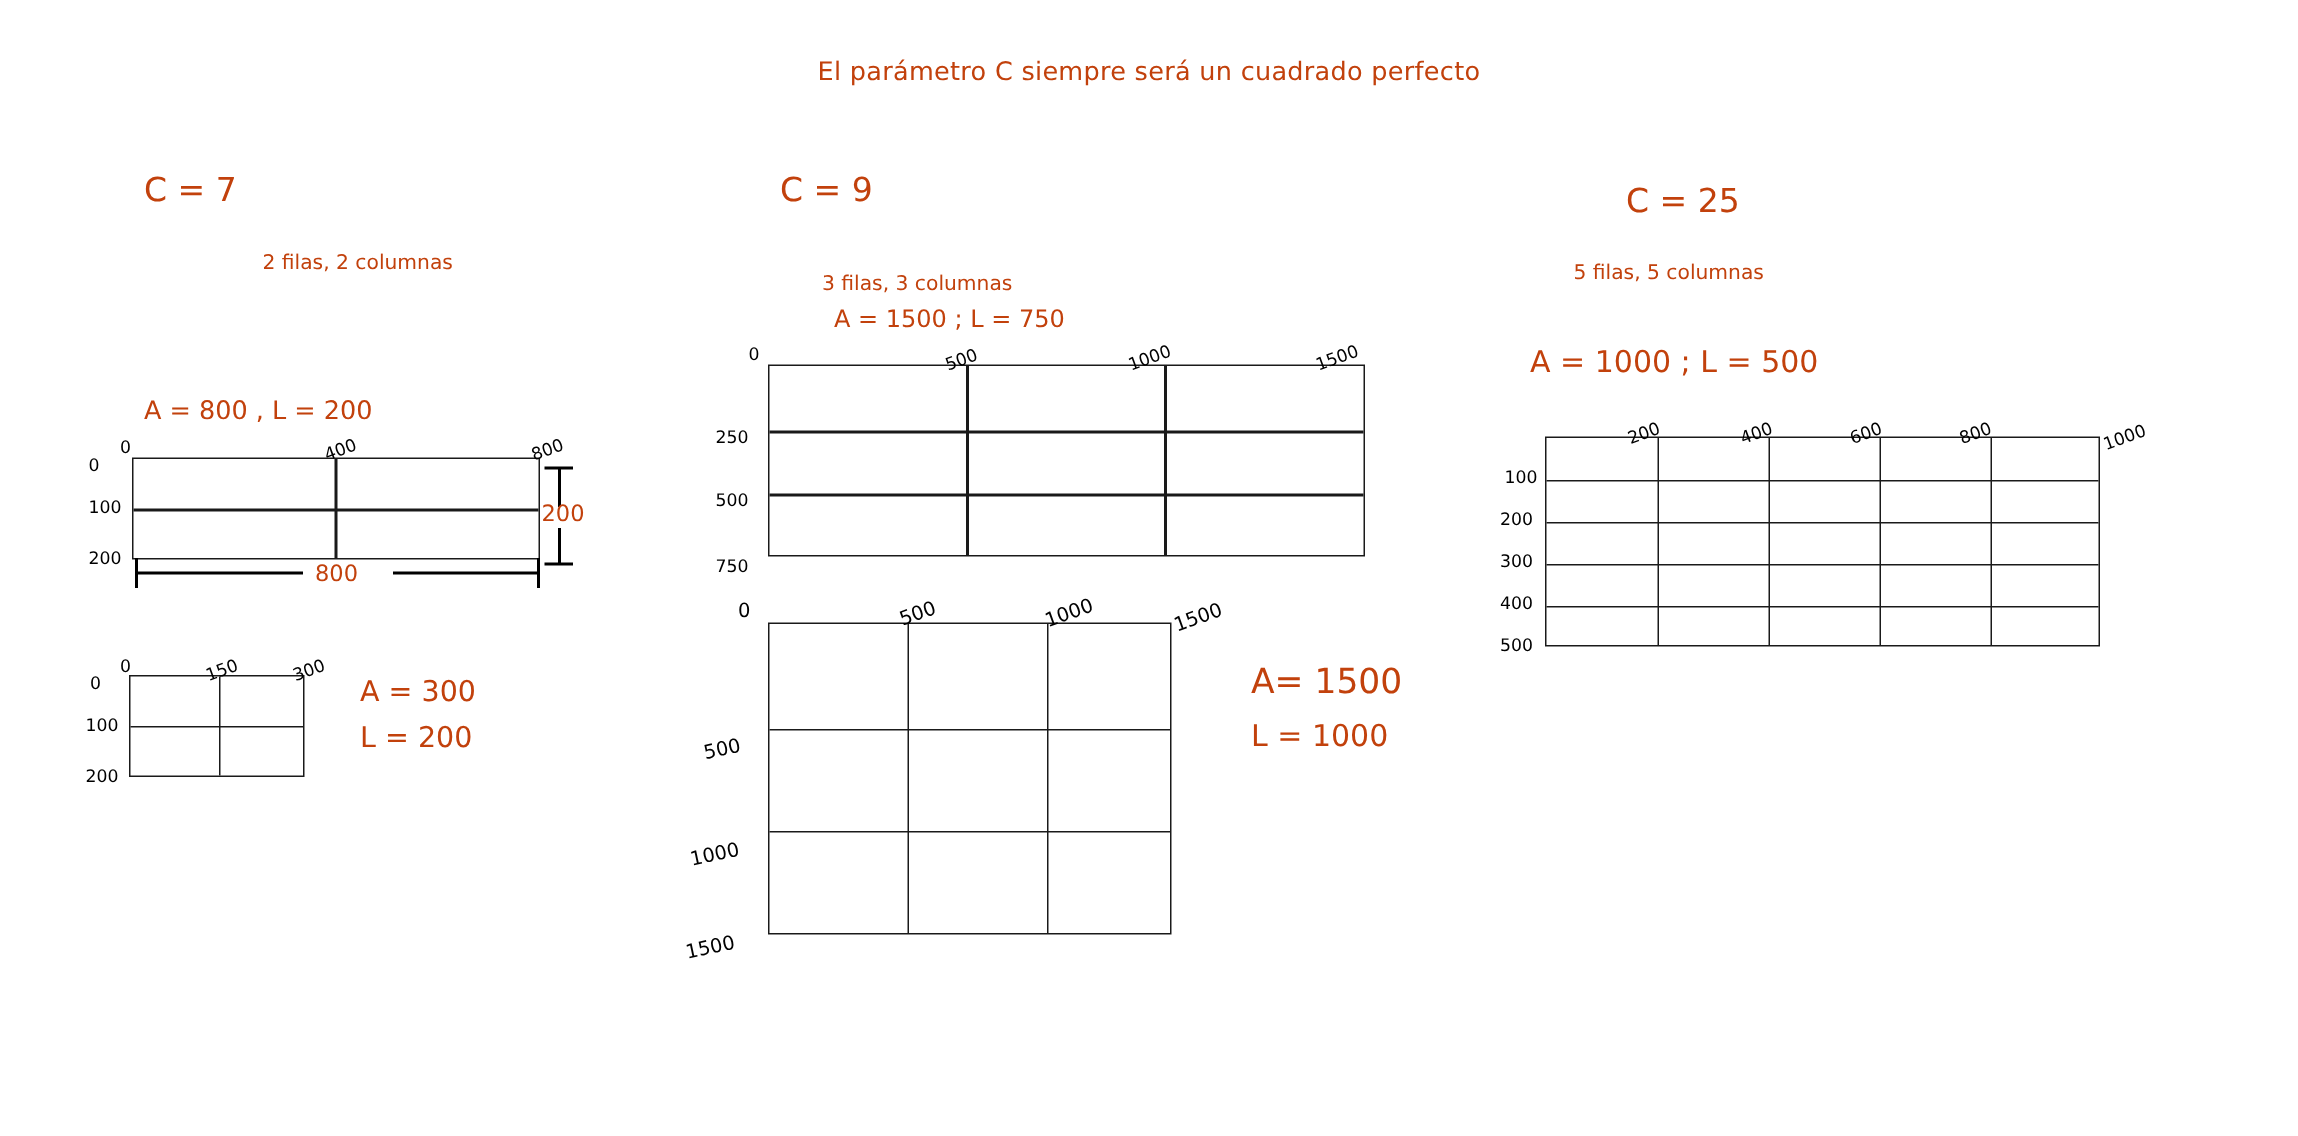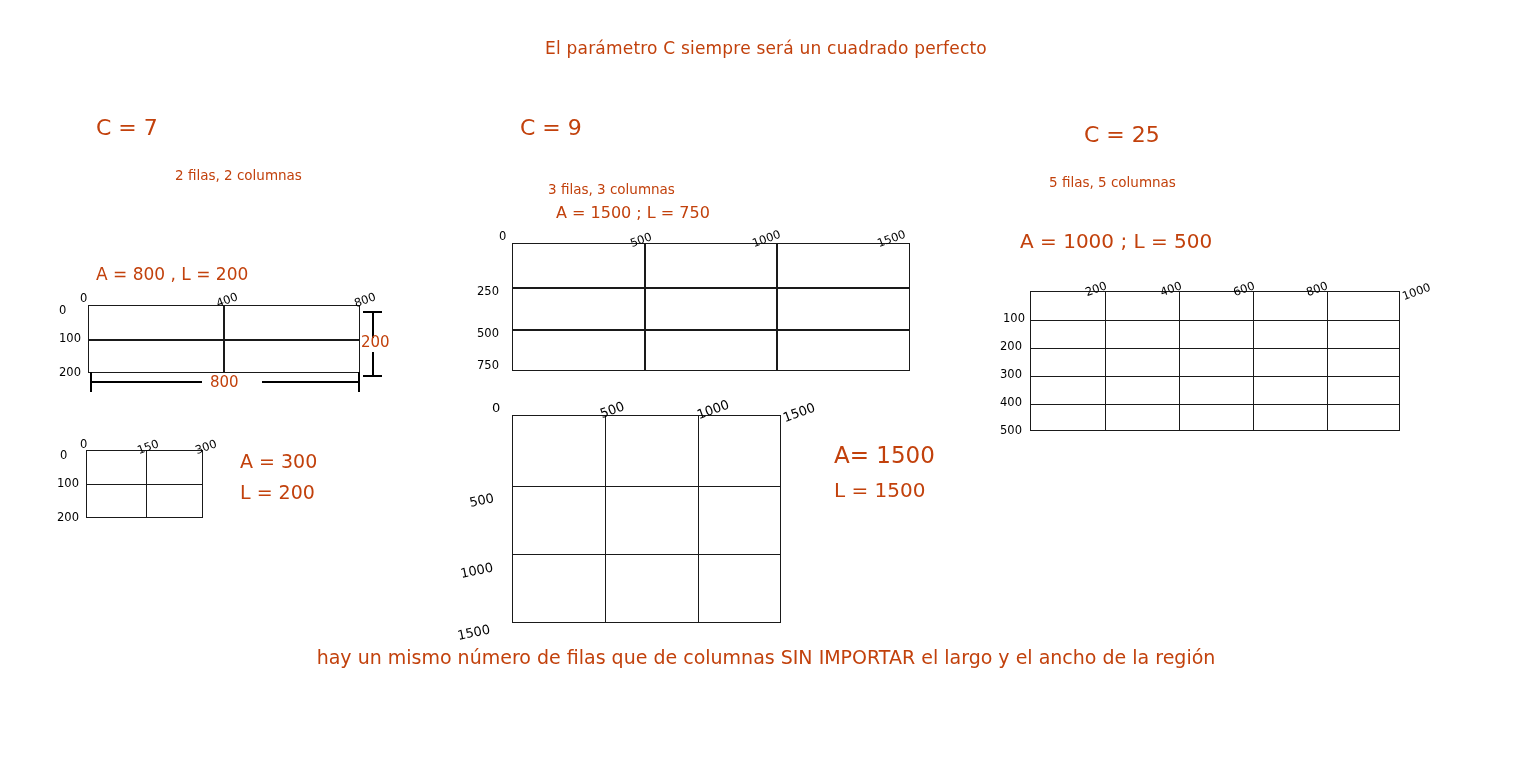--- a/index.html
+++ b/index.html
@@ -139,37 +139,37 @@
   <div class="vline" style="left:263px;"></div>
   <div class="hline" style="top:43px;"></div>
   <div class="hline" style="top:85px;"></div>
 </div>
 <div class="abs tick small" style="left:499px; top:229px;">0</div>
 <div class="abs tick small rot" style="left:633px; top:236px;">500</div>
 <div class="abs tick small rot" style="left:755px; top:236px;">1000</div>
 <div class="abs tick small rot" style="left:880px; top:236px;">1500</div>
 <div class="abs tick small" style="left:477px; top:284px;">250</div>
 <div class="abs tick small" style="left:477px; top:326px;">500</div>
-<div class="abs tick small" style="left:477px; top:358px;text-align:center;">750</div>
+<div class="abs tick small" style="left:477px; top:370px;text-align:center;">750</div>
 
 <div class="grid thin" id="g-c9-2" style="left:512px; top:415px; width:269px; height:208px;">
   <div class="vline" style="left:92px;"></div>
   <div class="vline" style="left:185px;"></div>
   <div class="hline" style="top:70px;"></div>
   <div class="hline" style="top:138px;"></div>
 </div>
 <div class="abs tick" style="left:492px; top:400px;">0</div>
 <div class="abs tick rot" style="left:603px; top:406px;">500</div>
 <div class="abs tick rot" style="left:700px; top:407px;">1000</div>
 <div class="abs tick rot" style="left:786px; top:410px;">1500</div>
 <div class="abs tick rot12" style="left:471px; top:495px;">500</div>
 <div class="abs tick rot12" style="left:462px; top:566px;">1000</div>
 <div class="abs tick rot12" style="left:459px; top:628px;">1500</div>
 <div class="abs hand" style="left:834px; top:442px; font-size:23px;">A= 1500</div>
-<div class="abs hand" style="left:834px; top:478px; font-size:20px;">L = 1500</div>
+<div class="abs hand" style="left:834px; top:478px; font-size:20px;">L = 1000</div>
 
 <div class="abs hand case-title" style="left:1041px; top:122px;margin-left:43px;">C = 25</div>
 <div class="abs hand case-sub" style="left:1049px; top:174px;">5 filas, 5 columnas</div>
 <div class="abs hand" style="left:1020px; top:229px; font-size:20px;">A = 1000 ;  L = 500</div>
 
 <div class="grid thin" id="g-c25-1" style="left:1030px; top:291px; width:370px; height:140px;">
   <div class="vline" style="left:74px;"></div>
   <div class="vline" style="left:148px;"></div>
   <div class="vline" style="left:222px;"></div>
   <div class="vline" style="left:296px;"></div>
@@ -183,14 +183,13 @@
 <div class="abs tick small rot" style="left:1236px; top:285px;">600</div>
 <div class="abs tick small rot" style="left:1309px; top:285px;">800</div>
 <div class="abs tick small rot" style="left:1405px; top:289px;">1000</div>
 <div class="abs tick small" style="left:1003px; top:311px;">100</div>
 <div class="abs tick small" style="left:1000px; top:339px;">200</div>
 <div class="abs tick small" style="left:1000px; top:367px;">300</div>
 <div class="abs tick small" style="left:1000px; top:395px;">400</div>
 <div class="abs tick small" style="left:1000px; top:423px;">500</div>
 
 <div class="abs hand" id="caption">
-  <div>hay un mismo número de filas que de columnas SIN IMPORTAR el largo y el ancho de la región</div>
 </div>
 
 </body></html>

